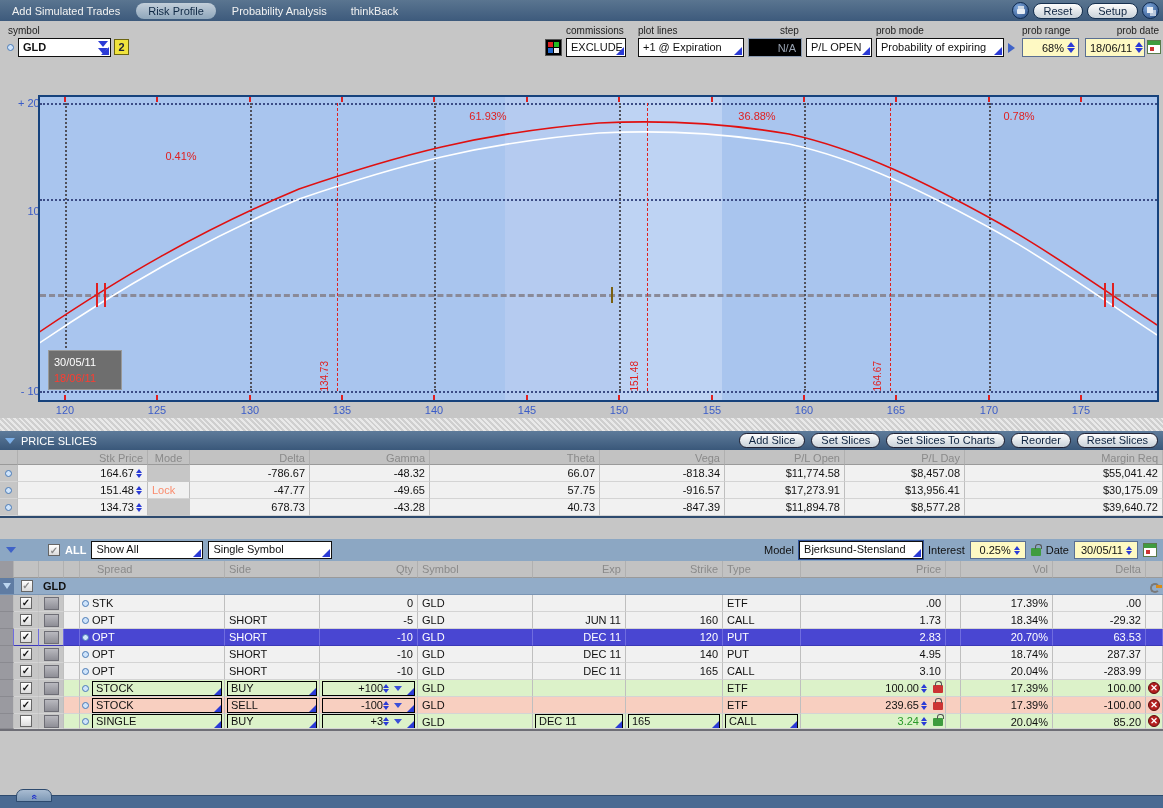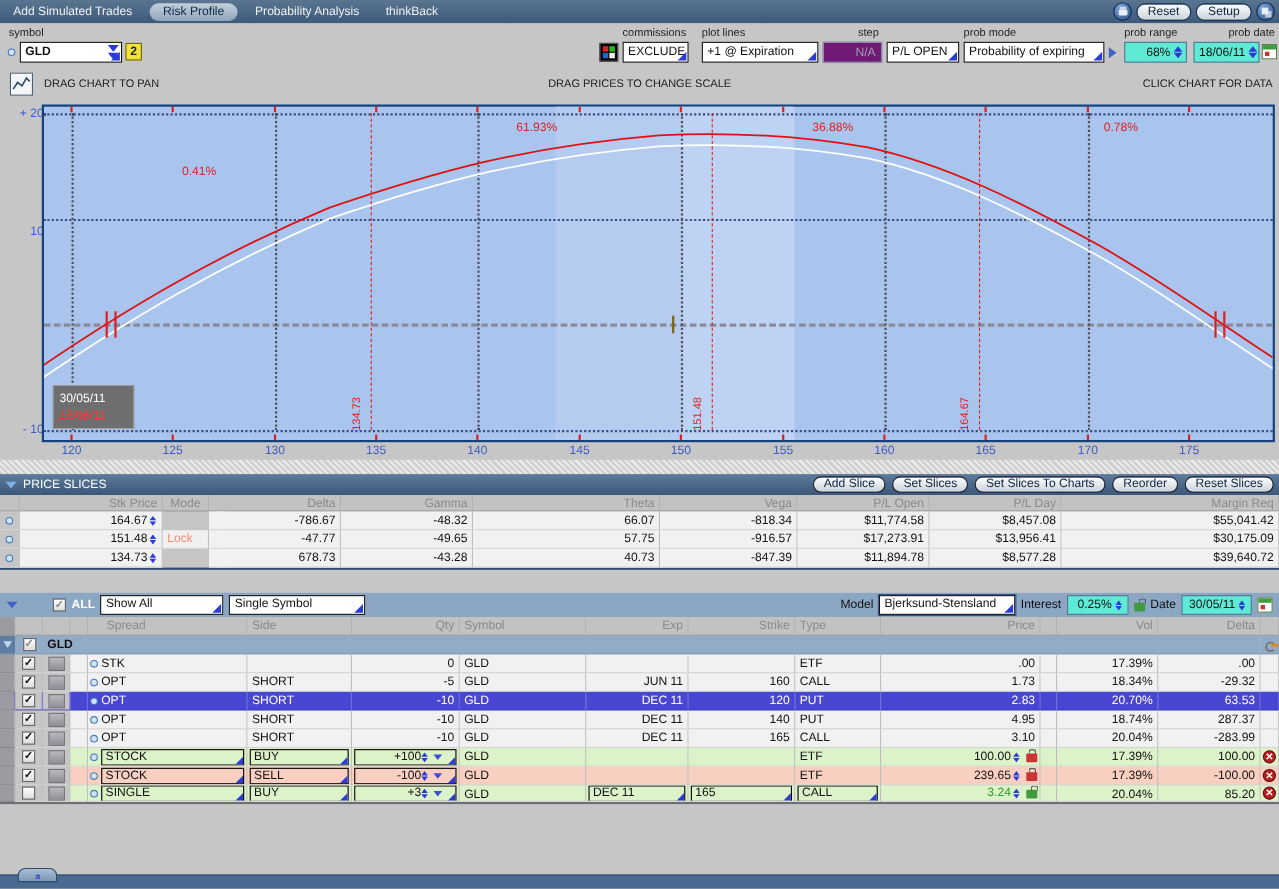--- a/index.html
+++ b/index.html
@@ -27,21 +27,21 @@
   #toolbar{position:absolute;left:0;top:21px;width:1163px;height:39px;}
   .tlabel{position:absolute;top:4px;font-size:10px;color:#222;}
   .dd{position:absolute;top:17px;height:19px;background:#fff;border:1px solid #101010;
     padding:2px 14px 0 4px;white-space:nowrap;overflow:hidden;}
   .dd:after{content:'';position:absolute;right:1px;bottom:1px;width:0;height:0;
     border-left:8px solid transparent;border-bottom:8px solid #2b3bd6;}
   .spin{display:inline-flex;flex-direction:column;justify-content:center;gap:1px;width:9px;}
   .spin i{display:block;width:0;height:0;border-left:4px solid transparent;border-right:4px solid transparent;}
   .spin .up{border-bottom:5px solid #2b3bd6;}
   .spin .dn{border-top:5px solid #2b3bd6;}
-  .valbox{position:absolute;top:17px;height:19px;background:#5eead4;border:1px solid #5a6f92;
+  .valbox{position:absolute;top:17px;height:19px;background:#fef9c3;border:1px solid #5a6f92;
     display:flex;align-items:center;padding:0 2px 0 4px;}
   .valbox .v{flex:1;text-align:right;padding-right:3px;}
   .cal{width:14px;height:14px;border:1px solid #5a7a4a;background:#fff;position:relative;}
   .cal:before{content:'';position:absolute;left:0;top:0;right:0;height:4px;background:#3f9c3f;}
   .cal:after{content:'';position:absolute;left:2px;bottom:2px;width:4px;height:4px;background:#cc3333;}
   .gridicon{position:absolute;width:17px;height:17px;background:#000;border:1px solid #555;
     display:grid;grid-template-columns:1fr 1fr;grid-template-rows:1fr 1fr;gap:1px;padding:2px;}
   .gridicon i{display:block;}
   .bluedot{width:7px;height:7px;border-radius:50%;background:#cfe4fb;border:1px solid #4a7ab5;}
   .badge2{position:absolute;width:15px;height:16px;background:#f0e33c;border:1px solid #6b6410;
@@ -185,21 +185,21 @@
         <i style="background:#26c;"></i>
         <i style="background:#eee;"></i>
     </div>
     <div class="tlabel" style="left:566px;">commissions</div>
     <div class="dd" style="left:566px;width:60px;"><span>EXCLUDE</span></div>
 
     <div class="tlabel" style="left:638px;">plot lines</div>
     <div class="dd" style="left:638px;width:106px;"><span>+1 @ Expiration</span></div>
 
     <div class="tlabel" style="left:780px;">step</div>
-    <div class="valbox" style="left:748px;width:54px;background:#701a75;border-color:#8a9ab0;">
+    <div class="valbox" style="left:748px;width:54px;background:#000000;border-color:#8a9ab0;">
       <span class="v" style="color:#98a2b0;">N/A</span>
     </div>
 
     <div class="dd" style="left:806px;width:66px;"><span>P/L OPEN</span></div>
 
     <div class="tlabel" style="left:876px;">prob mode</div>
     <div class="dd" style="left:876px;width:128px;"><span>Probability of expiring</span></div>
 
     <span class="playtri" style="left:1008px;top:22px;"></span>
 
@@ -216,30 +216,20 @@
     <div class="valbox" style="left:1085px;width:60px;">
       <span class="v">18/06/11</span>
       <span class="spin">
           <i class="up"></i>
           <i class="dn"></i>
         </span>
     </div>
     <div class="cal" style="position:absolute;left:1147px;top:19px;"></div>
   </div>
 
-  <div id="hintrow">
-    <div id="charticon">
-      <svg width="19" height="19">
-          <polyline points="2,14 6,8 10,11 14,4 17,7" fill="none" stroke="#2d4a6e" stroke-width="1.5"></polyline>
-        </svg>
-    </div>
-    <div class="hint" style="left:40px;">DRAG CHART TO PAN</div>
-    <div class="hint" style="left:50%;transform:translateX(-50%);">DRAG PRICES TO CHANGE SCALE</div>
-    <div class="hint" style="right:6px;">CLICK CHART FOR DATA</div>
-  </div>
 
   <div id="chartsec">
     <div class="ylab" style="top:5px;">+ 20K</div>
     <div class="ylab" style="top:101px;padding-left:12px;">+ 10K</div>
     <div class="ylab" style="top:197px;">0</div>
     <div class="ylab" style="top:293px;">- 10K</div>
 
     <div id="chartbox">
 
       <div class="band" style="left:465px;width:114px;background:#b5cbf0;"></div>

